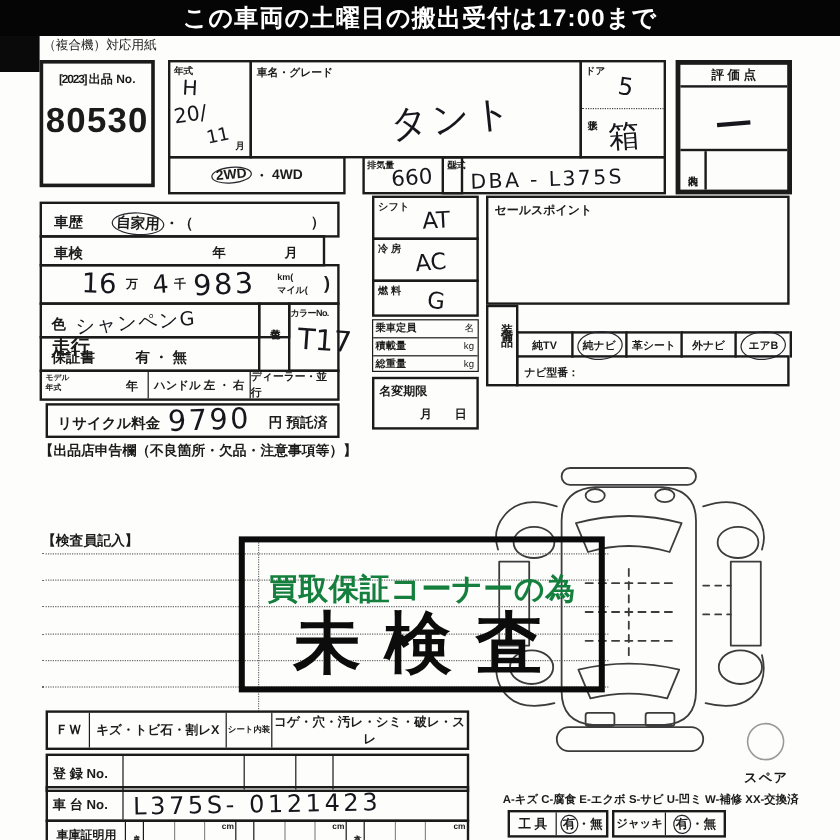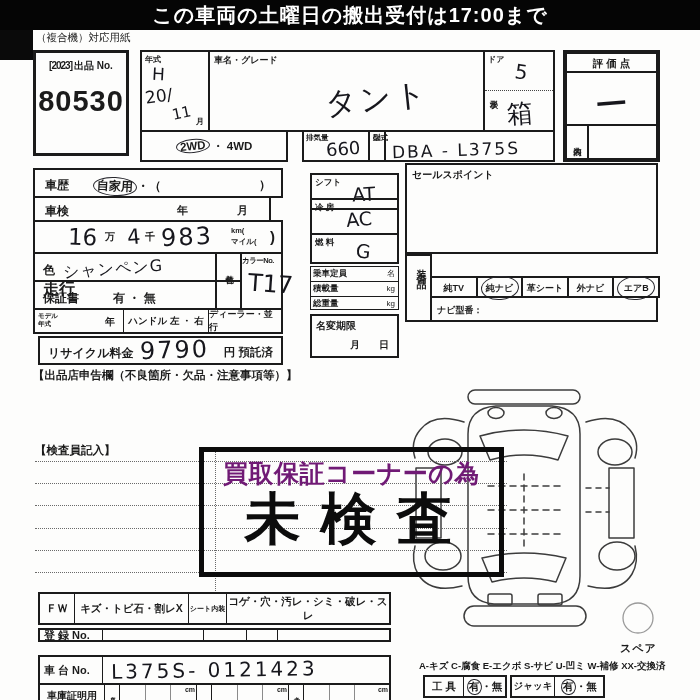--- a/index.html
+++ b/index.html
@@ -148,21 +148,21 @@
       <span>ディーラー・並行</span>
     </div>
   </div>
   <div class="cell" style="left:38px;top:336px;width:245px;height:29px;border-width:2.5px;">
     <span class="abs lbl" style="left:8px;top:7px;font-size:12px;">リサイクル料金</span>
     <span class="abs hw" style="left:100px;top:-2px;font-size:24px;letter-spacing:2px;transform:rotate(-2deg);">9790</span>
     <span class="abs lbl" style="right:8px;top:7px;font-size:11.5px;">円 預託済</span>
   </div>
   <div class="abs lbl" style="left:33px;top:368px;font-size:11.5px;">【出品店申告欄（不良箇所・欠品・注意事項等）】</div>
 
-  <div class="cell" style="left:310px;top:163px;width:89px;height:37px;margin-top:10px;">
+  <div class="cell" style="left:310px;top:163px;width:89px;height:37px;">
     <span class="abs lbl" style="left:3px;top:2px;font-size:8.5px;">シフト</span>
     <span class="abs hw" style="left:40px;top:8px;font-size:19px;transform:rotate(-3deg);">AT</span>
   </div>
   <div class="cell" style="left:310px;top:198px;width:89px;height:37px;">
     <span class="abs lbl" style="left:3px;top:2px;font-size:8.5px;">冷 房</span>
     <span class="abs hw" style="left:34px;top:8px;font-size:19px;transform:rotate(-5deg);">AC</span>
   </div>
   <div class="cell" style="left:310px;top:233px;width:89px;height:31px;">
     <span class="abs lbl" style="left:3px;top:2px;font-size:8.5px;">燃 料</span>
     <span class="abs hw" style="left:44px;top:5px;font-size:19px;transform:rotate(6deg);">G</span>
@@ -257,34 +257,34 @@
   <div class="abs lbl" style="left:35px;top:443px;font-size:11.5px;">【検査員記入】</div>
   <div class="dotline" style="top:461px;"></div>
   <div class="dotline" style="top:483px;"></div>
   <div class="dotline" style="top:505px;"></div>
   <div class="dotline" style="top:528px;"></div>
   <div class="dotline" style="top:550px;"></div>
   <div class="dotline" style="top:572px;"></div>
   <div class="abs" style="left:215px;top:450px;height:143px;border-left:1.6px dotted #6a6a6a;"></div>
 
   <div class="abs" style="left:199px;top:447px;width:305px;height:130px;border:5px solid #0b0b0b;box-sizing:border-box;text-align:center;z-index:5;">
-    <div style="font-size:25px;font-weight:bold;margin-top:5px;letter-spacing:0.5px;color:#701a75;">買取保証コーナーの為</div>
+    <div style="font-size:25px;font-weight:bold;margin-top:22px;letter-spacing:0.5px;color:#15803d;">買取保証コーナーの為</div>
     <div style="font-size:56px;font-weight:bold;line-height:1.05;letter-spacing:20px;margin-left:14px;color:#0c0c0c;">未検査</div>
   </div>
 
   <div class="cell" style="left:38px;top:592px;width:353px;height:33px;border-width:2.5px;display:flex;align-items:center;">
     <div style="width:34px;text-align:center;font-size:11px;font-weight:bold;">ＦＷ</div>
     <div class="vsep"></div>
     <div style="width:113px;text-align:center;font-size:10.5px;font-weight:bold;">キズ・トビ石・割レX</div>
     <div class="vsep"></div>
     <div style="width:37px;text-align:center;font-size:7px;font-weight:bold;line-height:1.3;">シート内装</div>
     <div class="vsep"></div>
     <div style="flex:1;text-align:center;font-size:10.5px;font-weight:bold;">コゲ・穴・汚レ・シミ・破レ・スレ</div>
   </div>
-  <div class="cell" style="left:38px;top:628px;width:353px;height:14px;display:flex;align-items:stretch;">
+  <div class="cell" style="left:38px;top:628px;width:353px;height:32px;display:flex;align-items:stretch;">
     <div style="width:58px;display:flex;align-items:center;padding-left:4px;font-size:11px;font-weight:bold;">登 録 No.</div>
     <div class="vsep"></div>
     <div style="width:100px;"></div>
     <div class="vsep"></div>
     <div style="width:42px;"></div>
     <div class="vsep"></div>
     <div style="width:30px;"></div>
     <div class="vsep"></div>
     <div style="flex:1;"></div>
   </div>

